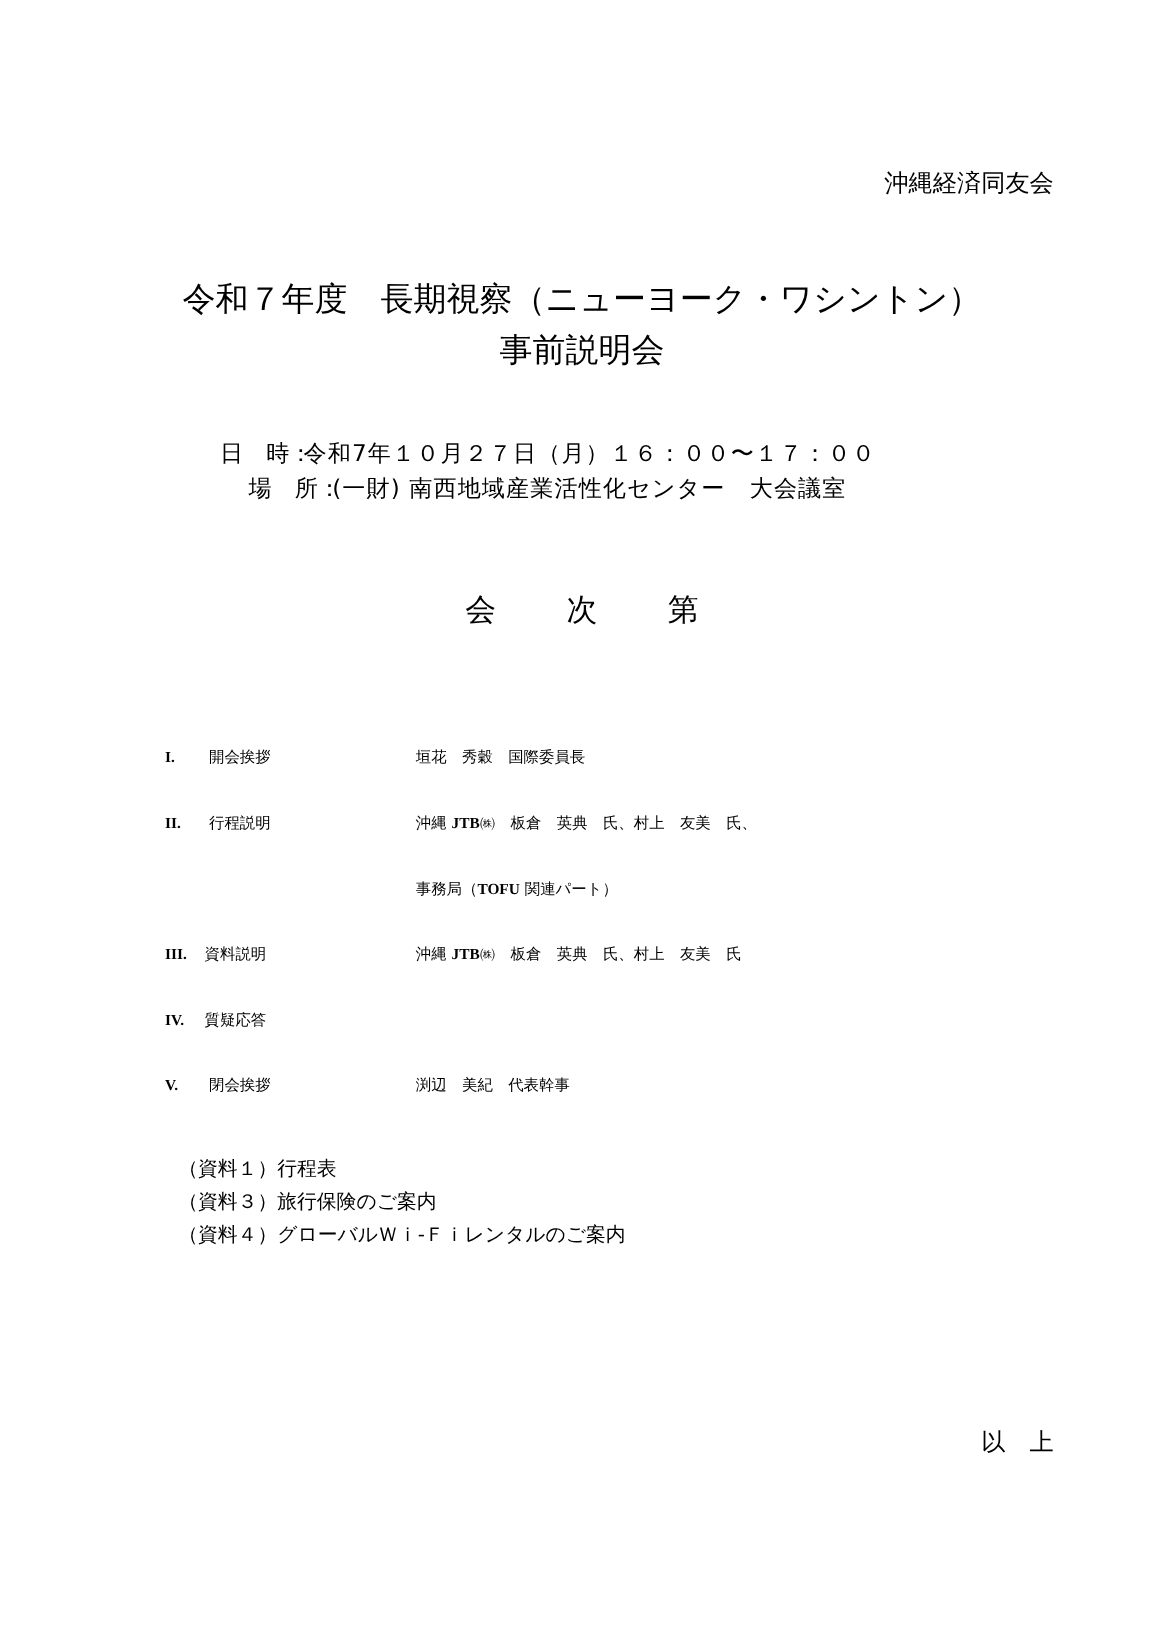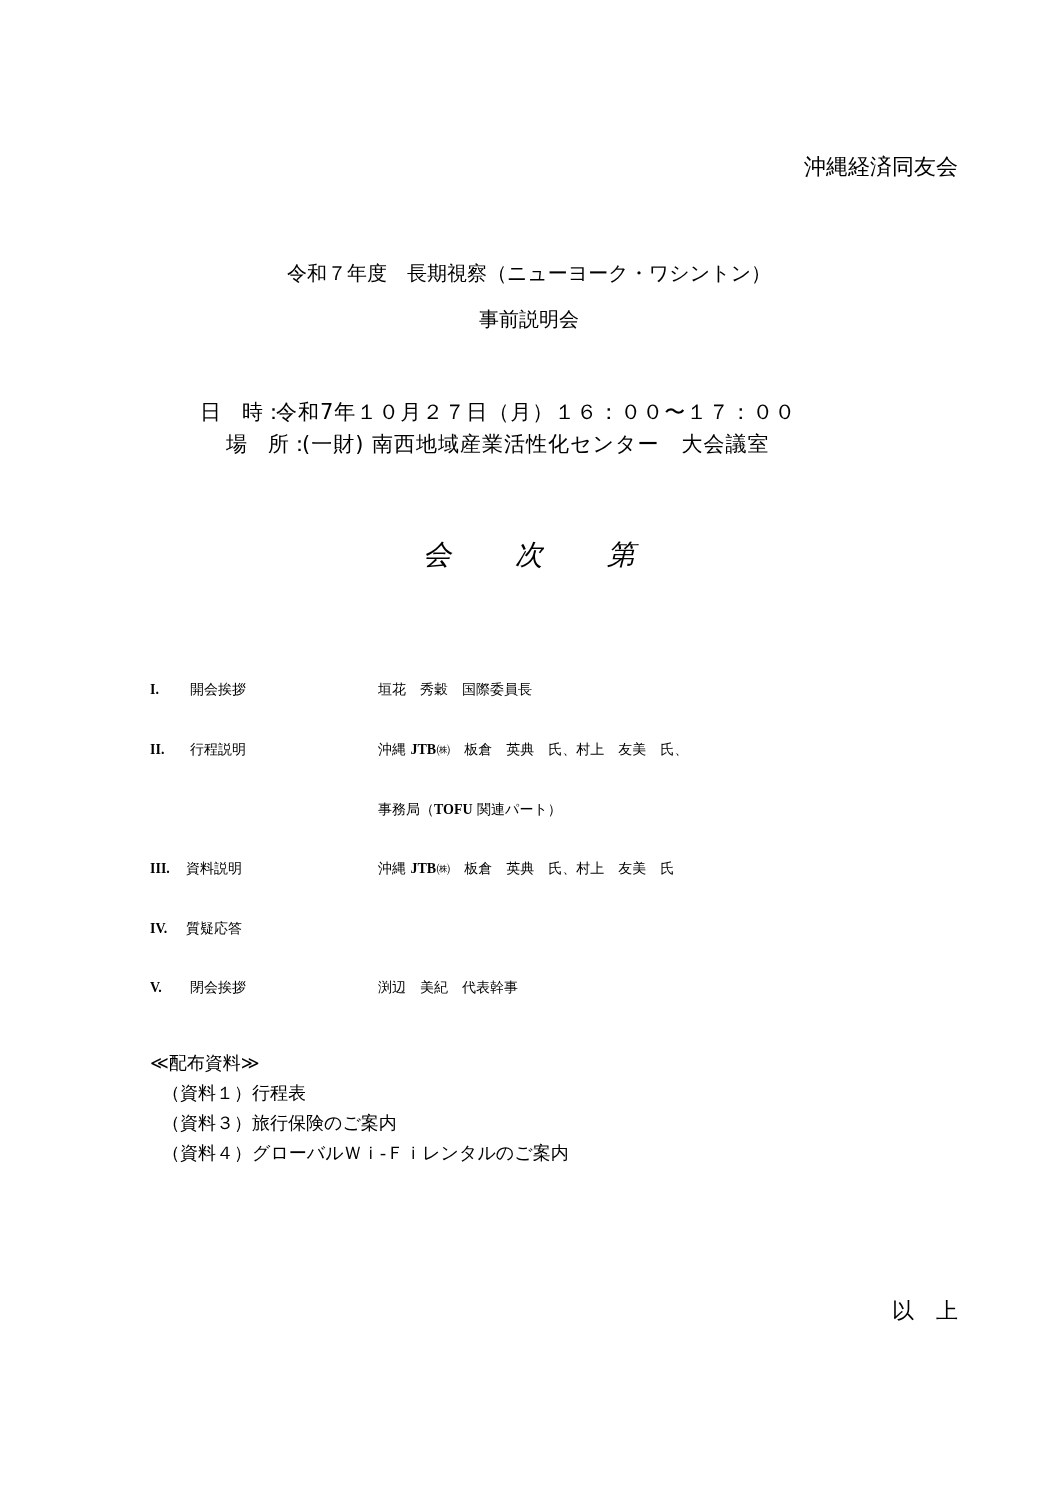--- a/index.html
+++ b/index.html
@@ -1,28 +1,28 @@
 <!DOCTYPE html>
 <html><head>
 <meta charset="utf-8">
 <style>
   html, body { margin: 0; padding: 0; background: #ffffff; }
   body { width: 1058px; height: 1497px; position: relative; overflow: hidden;
          font-family: "DejaVu Sans", "Liberation Sans", sans-serif; color: #000; }
   .abs { position: absolute; white-space: nowrap; }
   .org { top: 152px; right: 100px; font-size: 22px; }
-  .title { left: 0; width: 1058px; text-align: center; font-size: 20px; line-height: 46px; }
+  .title { left: 0; width: 1058px; text-align: center; font-size: 30px; line-height: 46px; }
   .title1 { top: 250px; }
   .title2 { top: 296px; }
   .info { left: 200px; font-size: 21px; line-height: 32px; }
   .info1 { top: 396px; }
   .info2 { top: 428px; margin-left: 26px; }
   .info .lbl { display: inline-block; width: 76px; letter-spacing: 0; }
   .info .val { letter-spacing: 1px; }
-  .heading { top: 536px; left: 0; width: 1058px; text-align: center; font-size: 28px; font-style: italic; }
+  .heading { top: 536px; left: 0; width: 1058px; text-align: center; font-size: 28px; }
   .heading span { display: inline-block; margin: 0 32px; }
   .agenda-row { left: 150px; font-size: 14px; height: 30px; line-height: 30px; }
   .agenda-row .num { display: inline-block; font-family: "Liberation Serif", serif; font-weight: bold; }
   .agenda-row .item { display: inline-block; }
   .agenda-row .who { position: absolute; left: 228px; top: 0; }
   .serif-b { font-family: "Liberation Serif", serif; font-weight: bold; }
   .materials { left: 150px; top: 1048px; font-size: 18px; line-height: 30px; }
   .materials .m-item { padding-left: 12px; }
   .closing { top: 1296px; right: 100px; font-size: 22px; }
   .closing span { margin-left: 22px; }
@@ -68,21 +68,20 @@
 <div class="abs agenda-row" style="top:913px;">
   <span class="num" style="width:36px;">IV.</span><span class="item">質疑応答</span>
 </div>
 
 <div class="abs agenda-row" style="top:972px;">
   <span class="num" style="width:40px;">V.</span><span class="item">閉会挨拶</span>
   <span class="who">渕辺　美紀　代表幹事</span>
 </div>
 
 <div class="abs materials">
-  <div>≪配布資料≫</div>
   <div class="m-item">（資料１）行程表</div>
   <div class="m-item">（資料３）旅行保険のご案内</div>
   <div class="m-item">（資料４）グローバルＷｉ-Ｆｉレンタルのご案内</div>
 </div>
 
 <div class="abs closing">
   <span style="margin-left:0">以</span><span>上</span>
 </div>
 
 </body></html>

